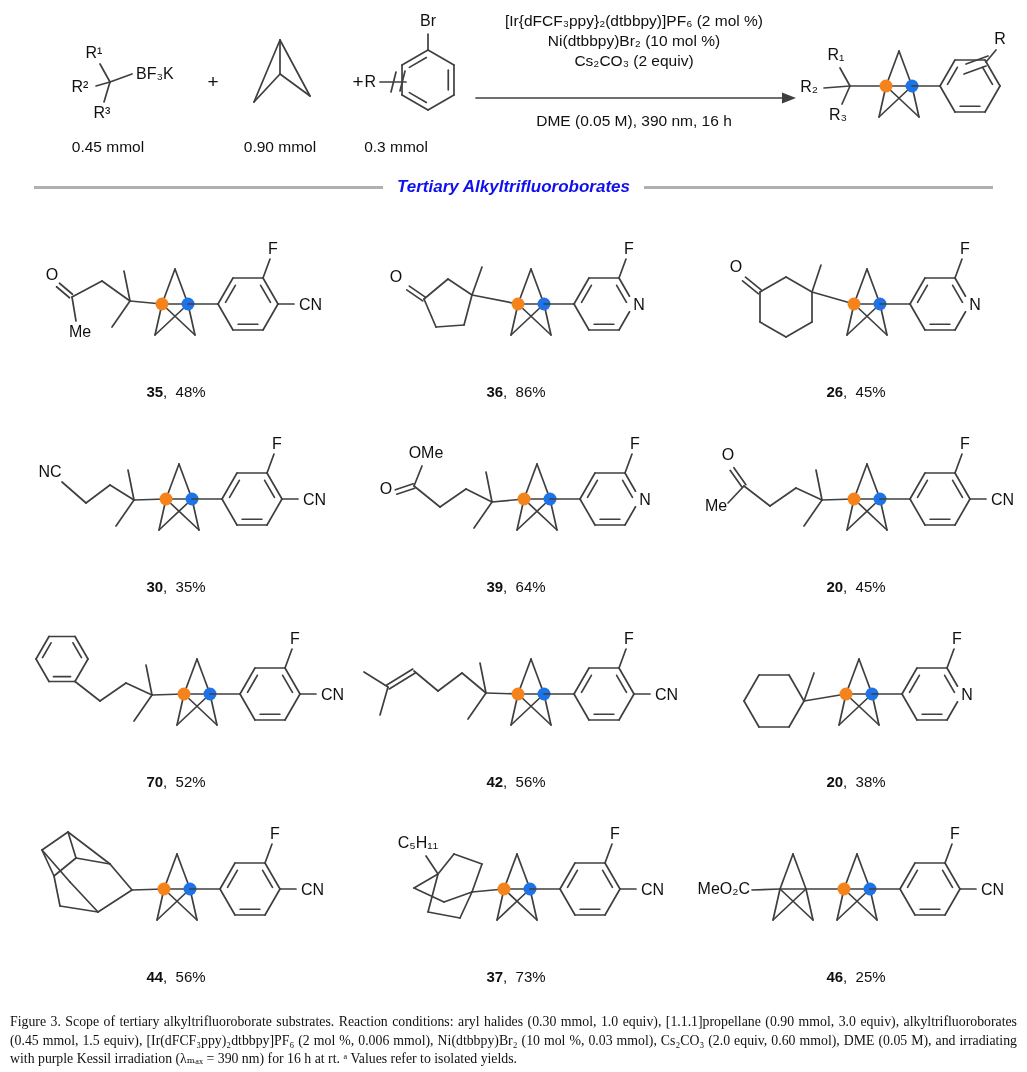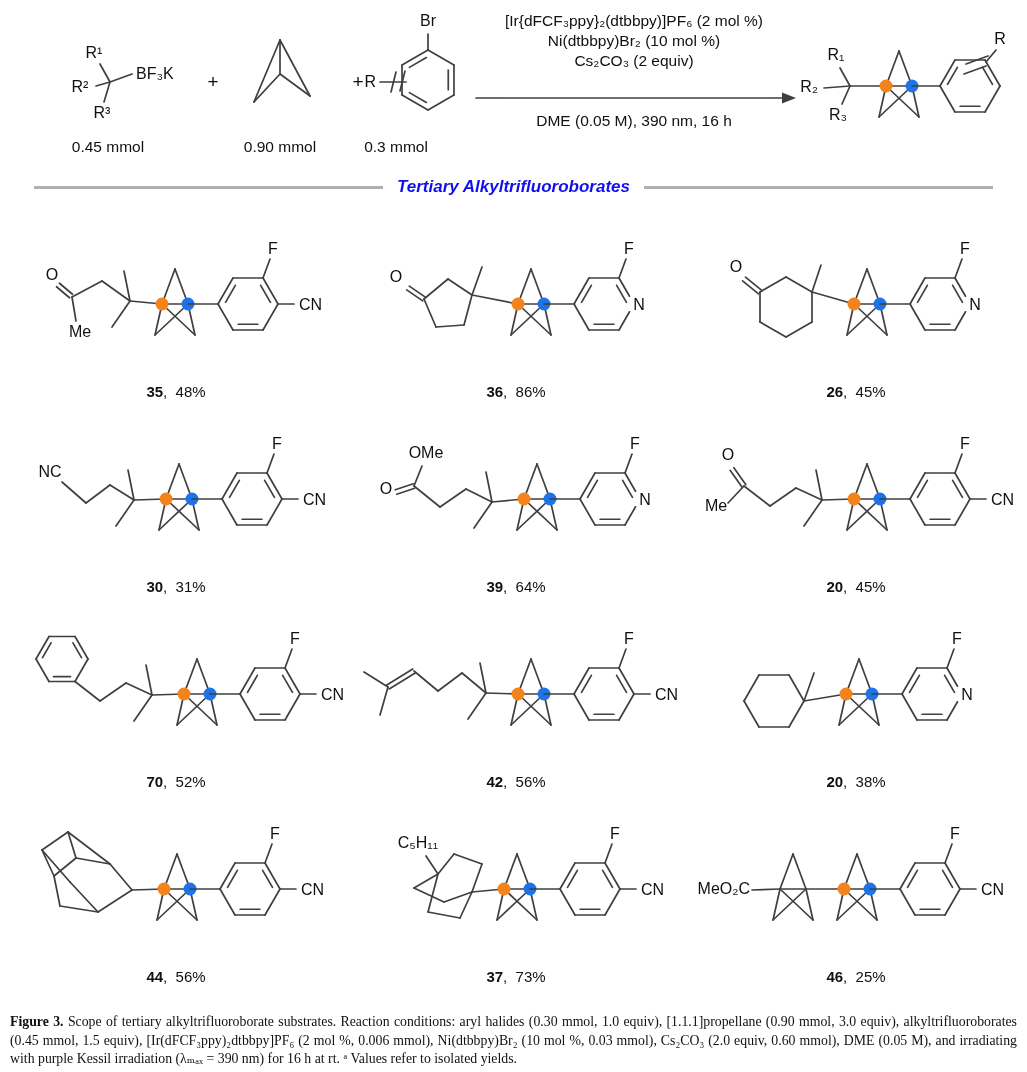--- a/index.html
+++ b/index.html
@@ -13,21 +13,21 @@
   .plus{font:19px "Liberation Sans","DejaVu Sans",sans-serif;}
   #scheme-wrap{padding:2px 8px 0 8px;}
   .divider{display:flex;align-items:center;gap:14px;padding:0 34px;margin-top:13px;}
   .dline{flex:1;height:3px;background:#b0b0b0;}
   .sec-title{font-size:17px;font-weight:bold;font-style:italic;color:var(--accent);white-space:nowrap;}
   #grid{display:grid;grid-template-columns:1fr 1fr 1fr;margin:22px 6px 0 6px;}
   .cell{margin:0 0 14px 0;display:flex;flex-direction:column;align-items:center;}
   .clabel{font-size:15px;margin-top:4px;text-align:center;}
   .cnum{font-weight:bold;}
   .caption{margin:14px 10px 8px 10px;font-family:"Liberation Serif","DejaVu Serif",serif;font-size:13.8px;line-height:1.35;text-align:justify;}
-  .caption b{font-weight:bold;}
+  .caption b{font-weight:normal;}
 </style>
 </head>
 <body>
 
 <div id="scheme-wrap">
   <svg id="scheme" width="1010" height="162" viewBox="0 0 1010 162">
       <line x1="102" y1="80" x2="92" y2="62" class="bd"></line>
       <text x="86" y="56" text-anchor="middle" class="at">R¹</text>
       <line x1="102" y1="80" x2="88" y2="84" class="bd"></line>
       <text x="72" y="90" text-anchor="middle" class="at">R²</text>
@@ -253,21 +253,21 @@
           <line x1="257" y1="110.98076211353316" x2="272" y2="85" class="bd"></line>
           <line x1="254.636" y1="66.3562051073286" x2="264.464" y2="83.37880044411553" class="bd"></line>
           <line x1="219.536" y1="83.37880044411553" x2="229.364" y2="66.3562051073286" class="bd"></line>
           <line x1="251.828" y1="105.26499444855587" x2="232.172" y2="105.26499444855587" class="bd"></line>
           <line x1="257" y1="59.01923788646684" x2="264" y2="40.01923788646684" class="bd"></line>
           <text x="267" y="35.01923788646684" text-anchor="middle" class="at">F</text>
           <line x1="272" y1="85" x2="288" y2="85" class="bd"></line>
           <text x="293" y="90.5" text-anchor="start" class="at">CN</text>
         </g>
       </svg>
-      <figcaption class="clabel"><span class="cnum">30</span><span>,&nbsp; </span><span>31%</span></figcaption>
+      <figcaption class="clabel"><span class="cnum">30</span><span>,&nbsp; </span><span>35%</span></figcaption>
     </figure>
     <figure class="cell">
       <svg width="340" height="160" viewBox="0 0 340 160">
         <g transform="translate(14,0)">
           <text x="66" y="44" text-anchor="middle" class="at">OMe</text>
           <line x1="54" y1="72" x2="62" y2="52" class="bd"></line>
           <text x="26" y="80" text-anchor="middle" class="at">O</text>
           <line x1="53.27267613816127" y1="69.81802841448382" x2="35.27267613816127" y2="75.81802841448382" class="bd"></line>
           <line x1="54.72732386183873" y1="74.18197158551618" x2="36.72732386183873" y2="80.18197158551618" class="bd"></line>
           <line x1="54" y1="72" x2="80" y2="93" class="bd"></line>

